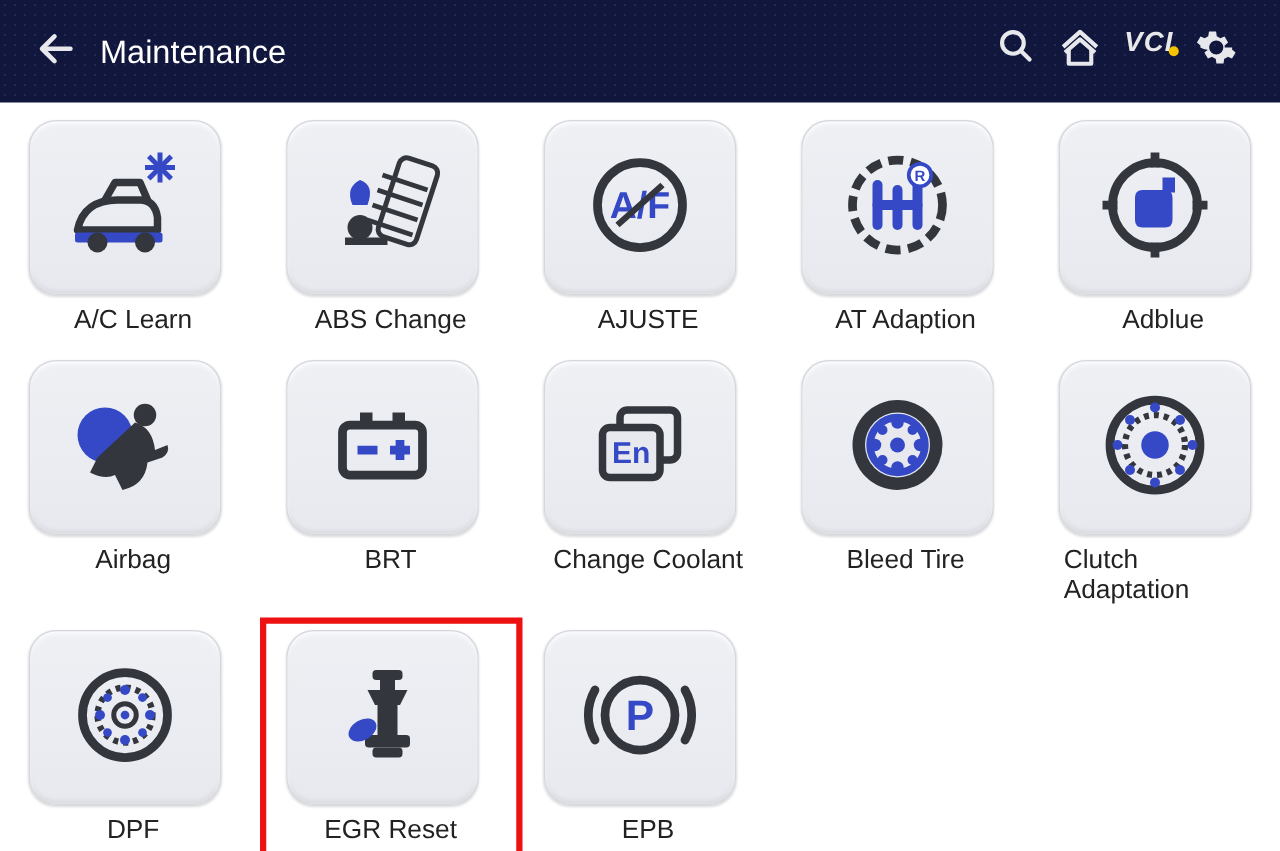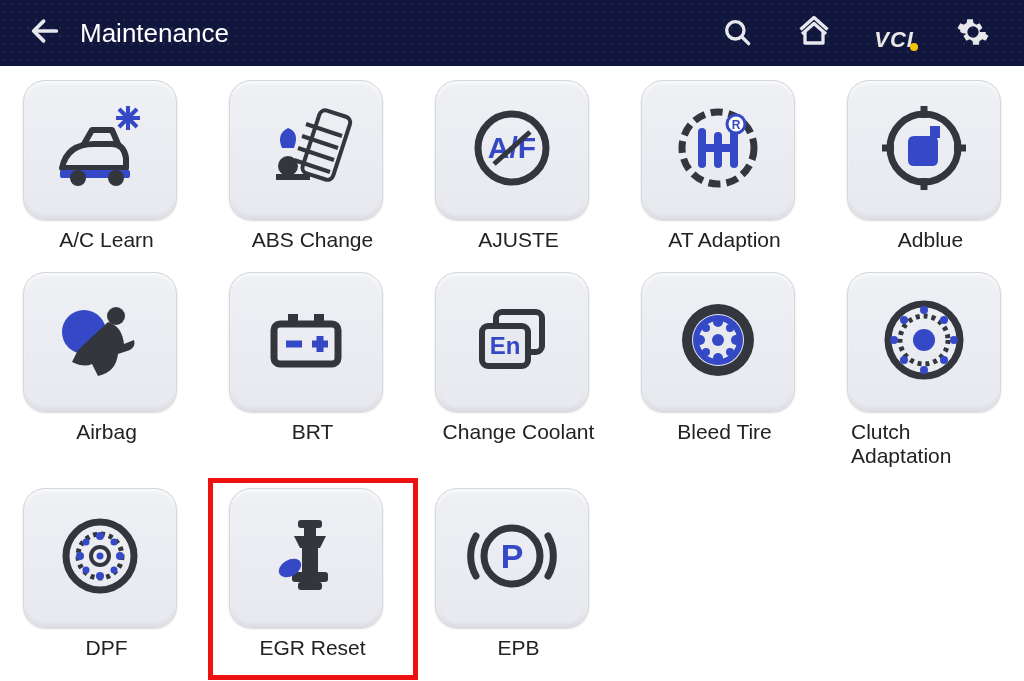--- a/index.html
+++ b/index.html
@@ -1,30 +1,30 @@
 <!DOCTYPE html>
 <html><head>
 <meta charset="utf-8">
 <style>
   * { box-sizing: border-box; margin: 0; padding: 0; }
   html, body { width: 1024px; height: 681px; overflow: hidden; font-family: Arial, Helvetica, sans-serif; }
   body { background: #ffffff; }
 
   
   .header {
-    width: 100%; height: 66px;
+    width: 100%; height: 82px;
     background: #11163d;
     background-image: radial-gradient(rgba(80,90,160,0.25) 1px, transparent 1px);
     background-size: 8px 8px;
     display: flex; align-items: center;
     color: #fff;
   }
   .header-left { display: flex; align-items: center; padding-left: 28px; }
   .header-title { font-size: 26px; margin-left: 18px; }
-  .header-right { margin-left: auto; display: flex; align-items: flex-end; gap: 42px; padding-right: 34px; }
+  .header-right { margin-left: auto; display: flex; align-items: flex-start; gap: 17px; padding-right: 34px; }
   .hdr-icon { color: #fff; opacity: 0.9; }
   .vci-label { font-size: 22px; font-weight: bold; font-style: italic; color: #e8e8e8; position: relative; letter-spacing: 1px; }
   .vci-dot { position: absolute; right: -4px; bottom: 2px; width: 8px; height: 8px; background:#f5c400; border-radius:50%; }
 
   
   .grid {
     padding: 14px 14px 0 14px;
     display: grid;
     grid-template-columns: repeat(5, 1fr);
     column-gap: 34px;

